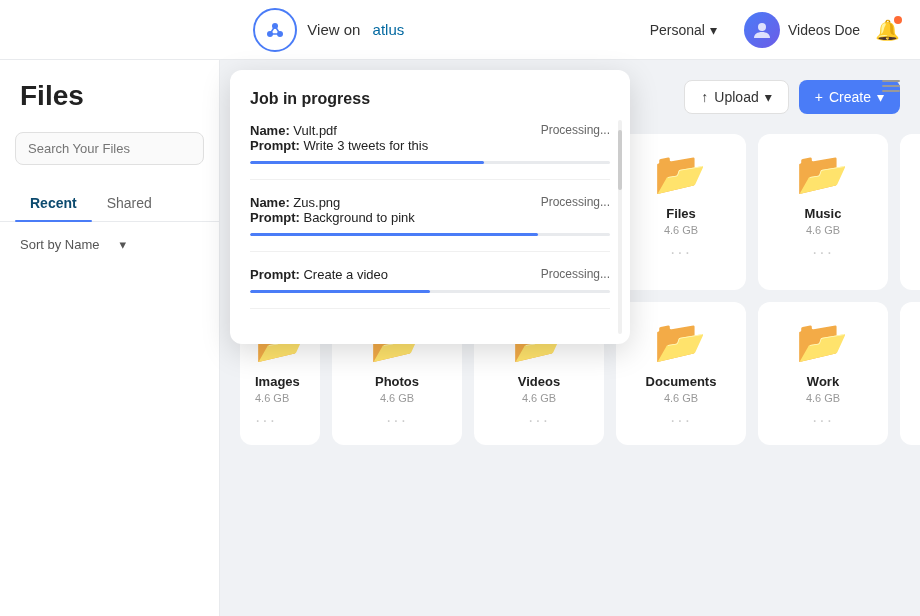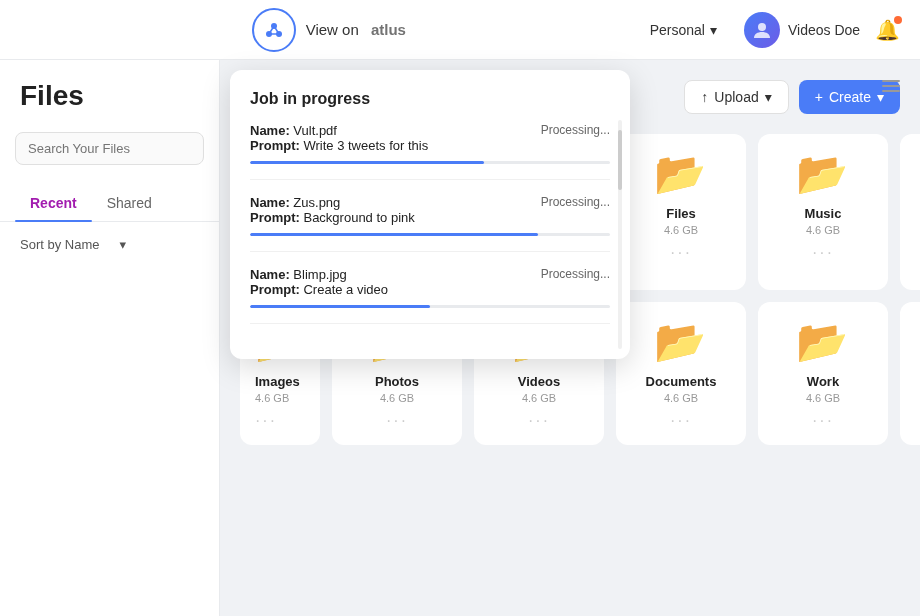--- a/index.html
+++ b/index.html
@@ -164,21 +164,21 @@
 
     .tab {
       padding: 10px 15px;
       font-size: 14px;
       cursor: pointer;
       color: #666;
       position: relative;
     }
 
     .tab.active {
-      color: #a21caf;
+      color: #0c4a6e;
       font-weight: 600;
     }
 
     .tab.active::after {
       content: '';
       position: absolute;
       bottom: -1px;
       left: 0;
       right: 0;
       height: 2px;
@@ -405,21 +405,21 @@
           <circle cx="12" cy="8" r="3" fill="#4a7cf7"></circle>
           <circle cx="7" cy="16" r="3" fill="#4a7cf7"></circle>
           <circle cx="17" cy="16" r="3" fill="#4a7cf7"></circle>
           <line x1="12" y1="8" x2="7" y2="16" stroke="#4a7cf7" stroke-width="1.5"></line>
           <line x1="12" y1="8" x2="17" y2="16" stroke="#4a7cf7" stroke-width="1.5"></line>
           <line x1="7" y1="16" x2="17" y2="16" stroke="#4a7cf7" stroke-width="1.5"></line>
         </svg>
       </div>
       <div class="navbar-brand">
         <span>View on</span>&nbsp;
-        <span style="color:#737373; font-weight:700;">atlus</span>
+        <span style="color:#0369a1; font-weight:400;">atlus</span>
       </div>
     </div>
 
     <div class="navbar-right">
       <div class="personal-dropdown">
         <span>Personal</span>
         <span>▾</span>
       </div>
       <div style="display:flex; align-items:center; gap:8px;">
         <div class="avatar-circle">
@@ -614,21 +614,20 @@
           <div class="job-status">Processing...</div>
         </div>
         <div class="progress-bar">
           <div class="progress-fill" style="width: 80%;"></div>
         </div>
       </div>
 
       <div class="job-item">
         <div class="job-header">
           <div class="job-info">
-            <div class="job-name"><span>Name:</span> Blimp.jpg</div>
             <div class="job-prompt"><span>Prompt:</span> Create a video</div>
           </div>
           <div class="job-status">Processing...</div>
         </div>
         <div class="progress-bar">
           <div class="progress-fill" style="width: 50%;"></div>
         </div>
       </div>
 
       <div class="scrollbar-track">

